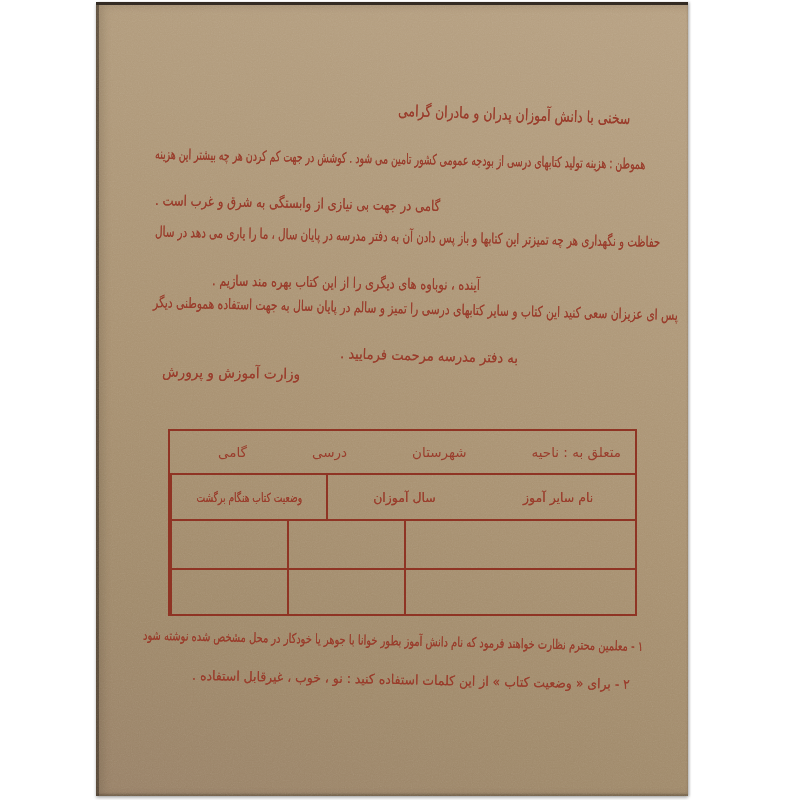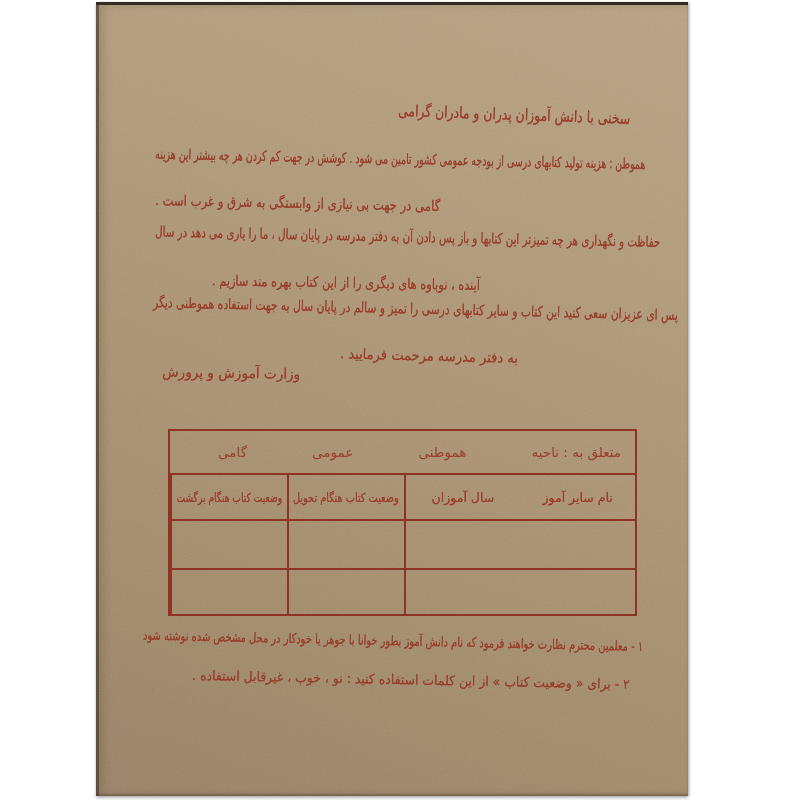--- a/index.html
+++ b/index.html
@@ -61,33 +61,30 @@
     <div class="cal-line" id="l3" style="transform: rotate(1.2deg) scaleX(0.802817);">گامی در جهت بی نیازی از وابستگی به شرق و غرب است .</div>
     <div class="cal-line" id="l4" style="transform: rotate(1.2deg) scaleX(0.708275);">حفاظت و نگهداری هر چه تمیزتر این کتابها و باز پس دادن آن به دفتر مدرسه در پایان سال ، ما را یاری می دهد در سال</div>
     <div class="cal-line" id="l5" style="transform: rotate(1deg) scaleX(0.783626);">آینده ، نوباوه های دیگری را از این کتاب بهره مند سازیم .</div>
     <div class="cal-line" id="l6" style="transform: rotate(1.4deg) scaleX(0.74048);">پس ای عزیزان سعی کنید این کتاب و سایر کتابهای درسی را تمیز و سالم در پایان سال به جهت استفاده هموطنی دیگر</div>
     <div class="cal-line" id="l7" style="transform: rotate(1.5deg) scaleX(0.89899);">به دفتر مدرسه مرحمت فرمایید .</div>
     <div class="cal-line" id="l8" style="transform: rotate(1deg) scaleX(0.938776);">وزارت آموزش و پرورش</div>
 
     <div class="otable">
       <div class="trow merged">
         <span>متعلق به : ناحیه</span>
-        <span>هموطنی</span>
-        <span>عمومی</span>
+        <span>شهرستان</span>
+        <span>درسی</span>
         <span>گامی</span>
       </div>
       <div class="trow cols">
         <div class="tcell">
           <span class="fit" style="transform: rotate(0deg) scaleX(1);">نام سایر آموز</span>
         </div>
         <div class="tcell">
           <span class="fit" style="transform: rotate(0deg) scaleX(1);">سال آموزان</span>
-        </div>
-        <div class="tcell">
-          <span class="fit" style="transform: rotate(0deg) scaleX(0.779412);">وضعیت کتاب هنگام تحویل</span>
         </div>
         <div class="tcell">
           <span class="fit" style="transform: rotate(0deg) scaleX(0.731034);">وضعیت کتاب هنگام برگشت</span>
         </div>
       </div>
       <div class="trow blank1">
         <div class="tcell"></div>
         <div class="tcell"></div>
         <div class="tcell"></div>
         <div class="tcell"></div>

